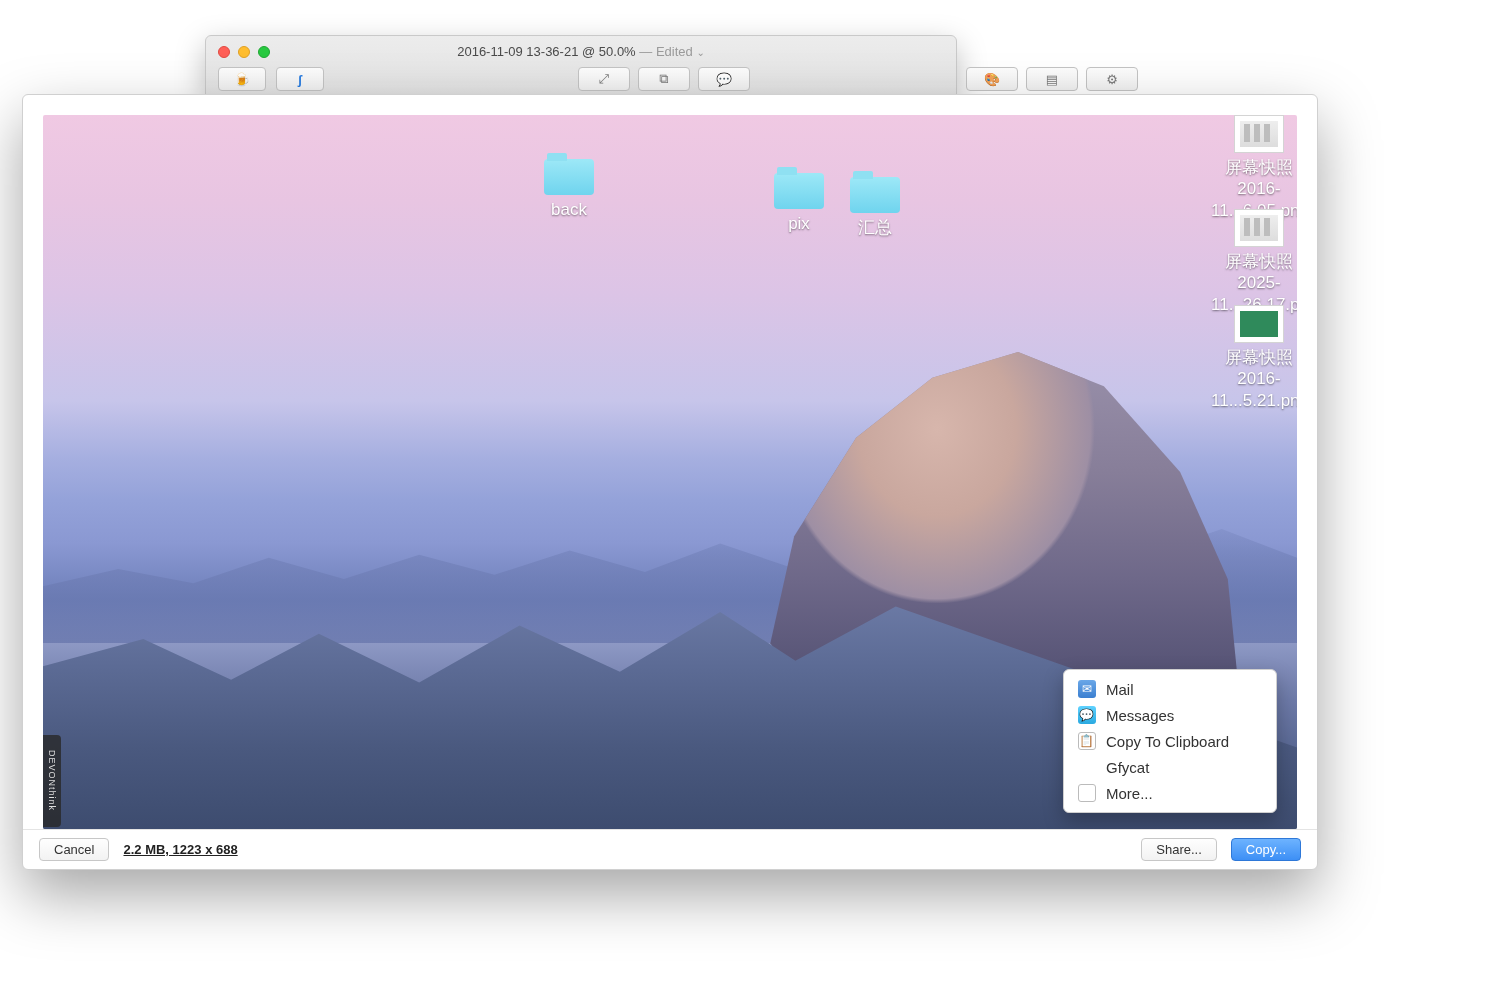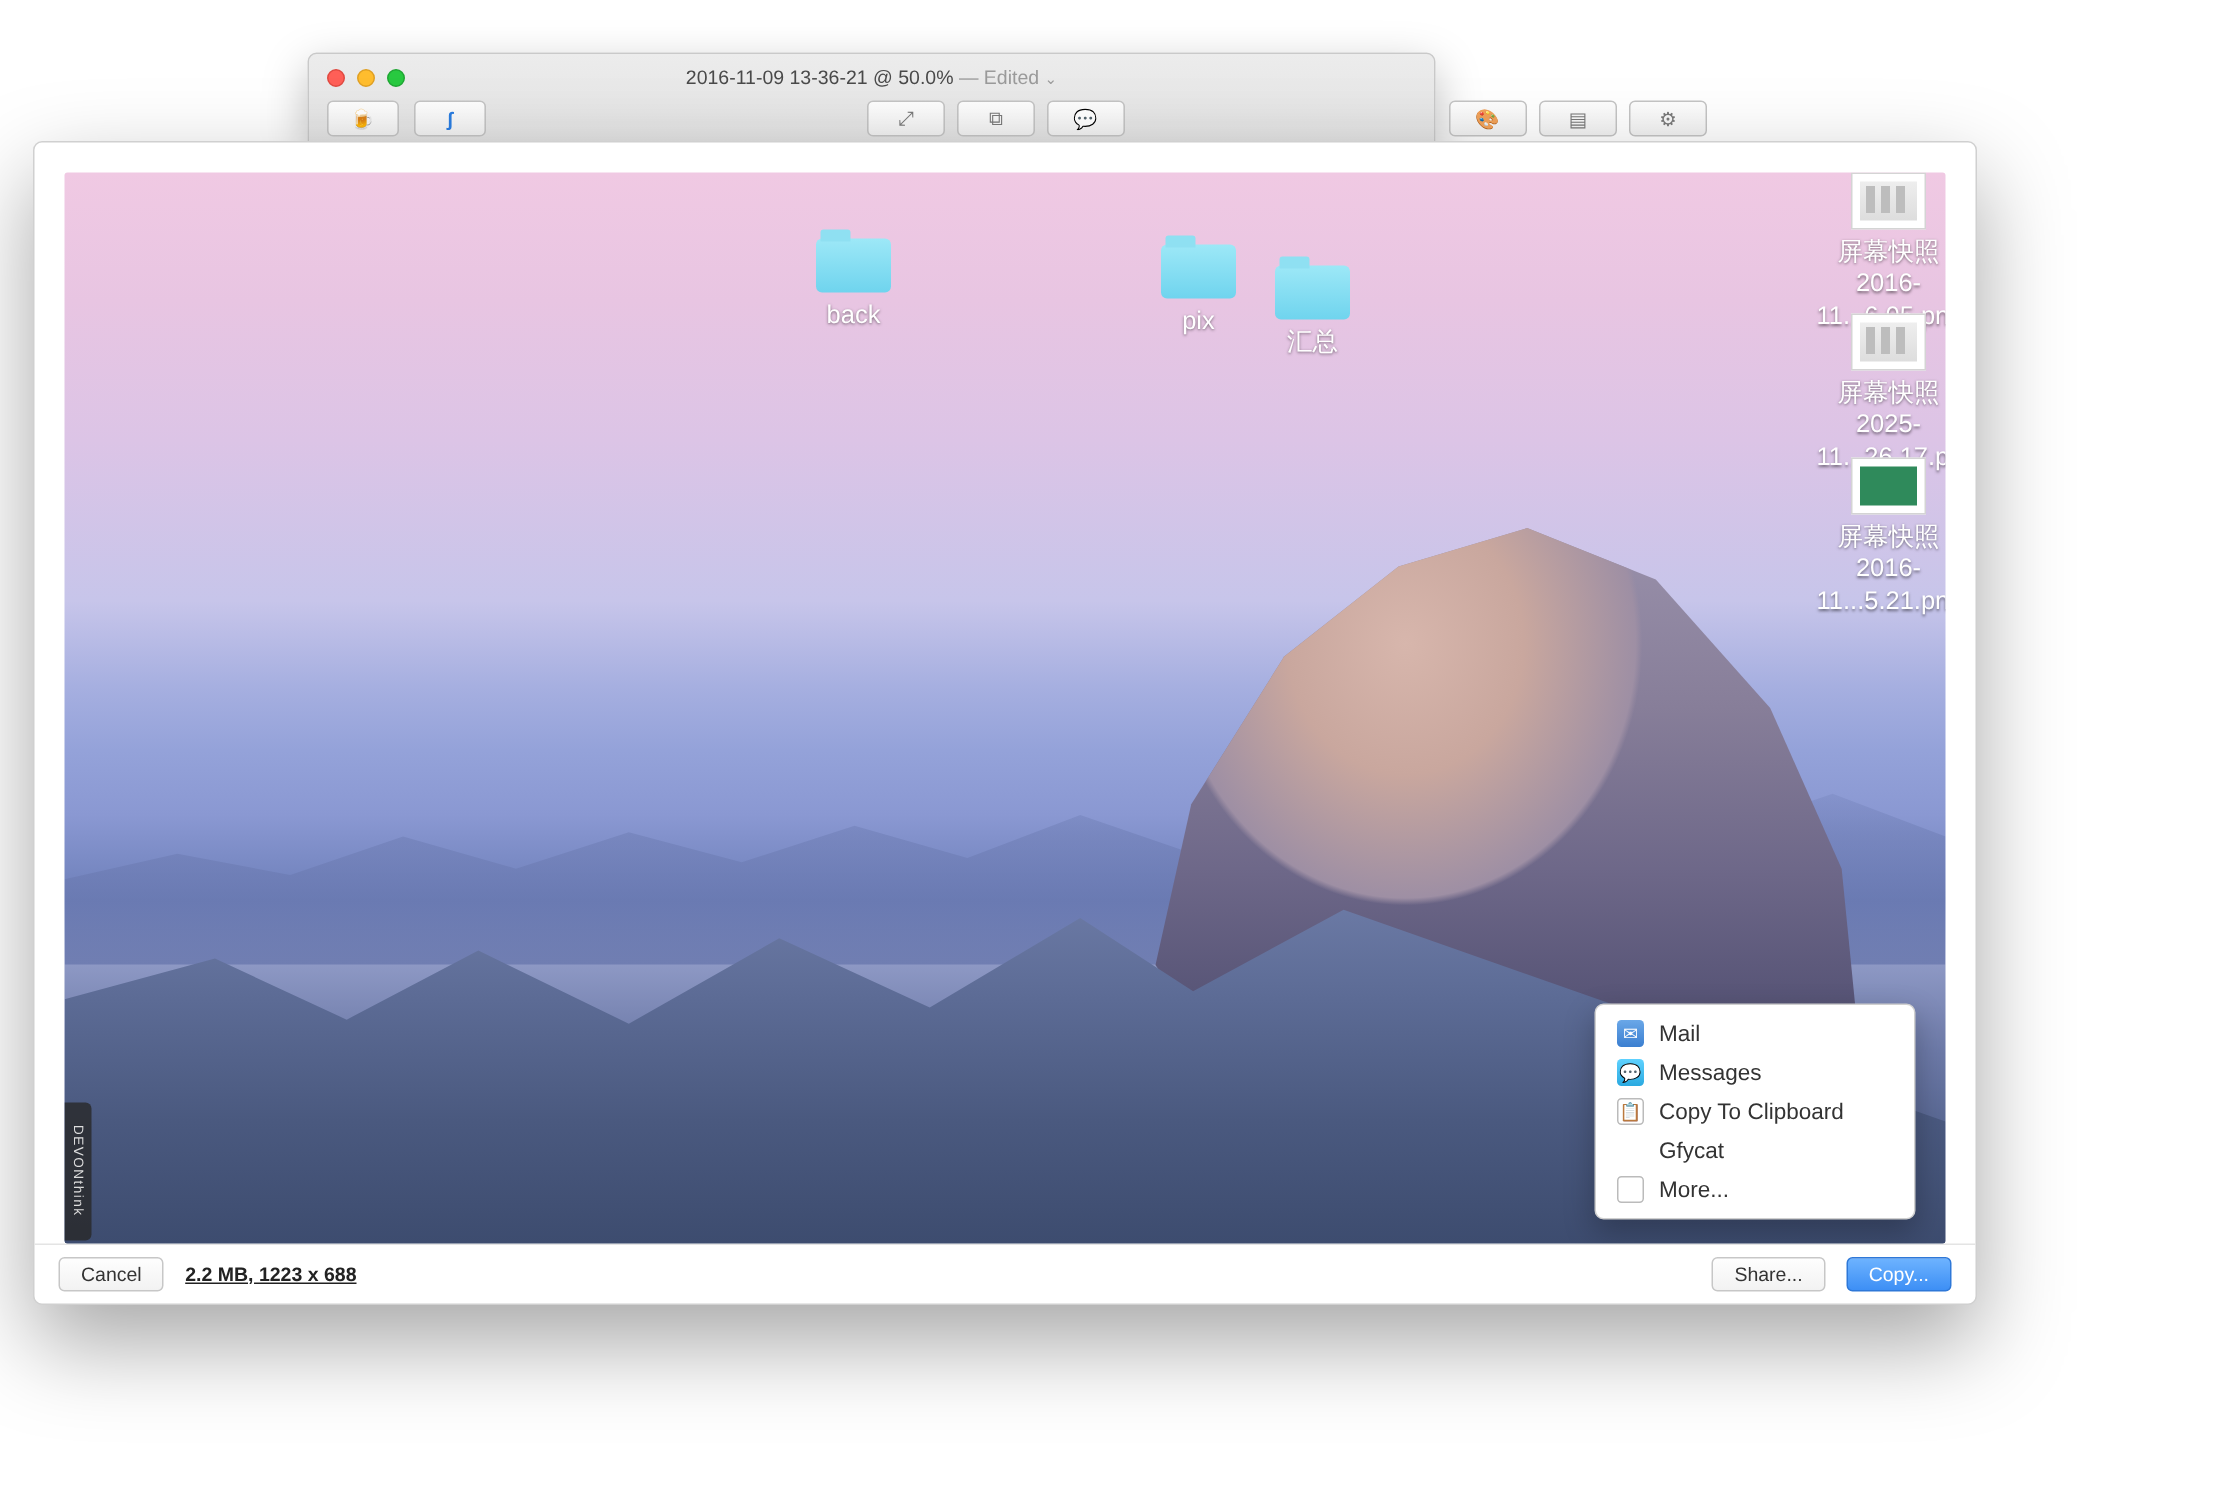--- a/index.html
+++ b/index.html
@@ -181,21 +181,21 @@
   <div class="canvas-wrap">
     <div class="canvas">
       <div class="ridge-far"></div>
       <div class="halfdome"></div>
       <div class="ridge-near"></div>
 
       <div class="ditem" style="left:490px; top:44px;">
         <div class="fld"></div>
         <span class="lbl">back</span>
       </div>
-      <div class="ditem" style="left:720px; top:48px;">
+      <div class="ditem" style="left:720px; top:58px;">
         <div class="fld"></div>
         <span class="lbl">pix</span>
       </div>
       <div class="ditem" style="left:796px; top:62px;">
         <div class="fld"></div>
         <span class="lbl">汇总</span>
       </div>
 
 
       <div class="ditem" style="left:1168px; top:0px; width:96px;">

